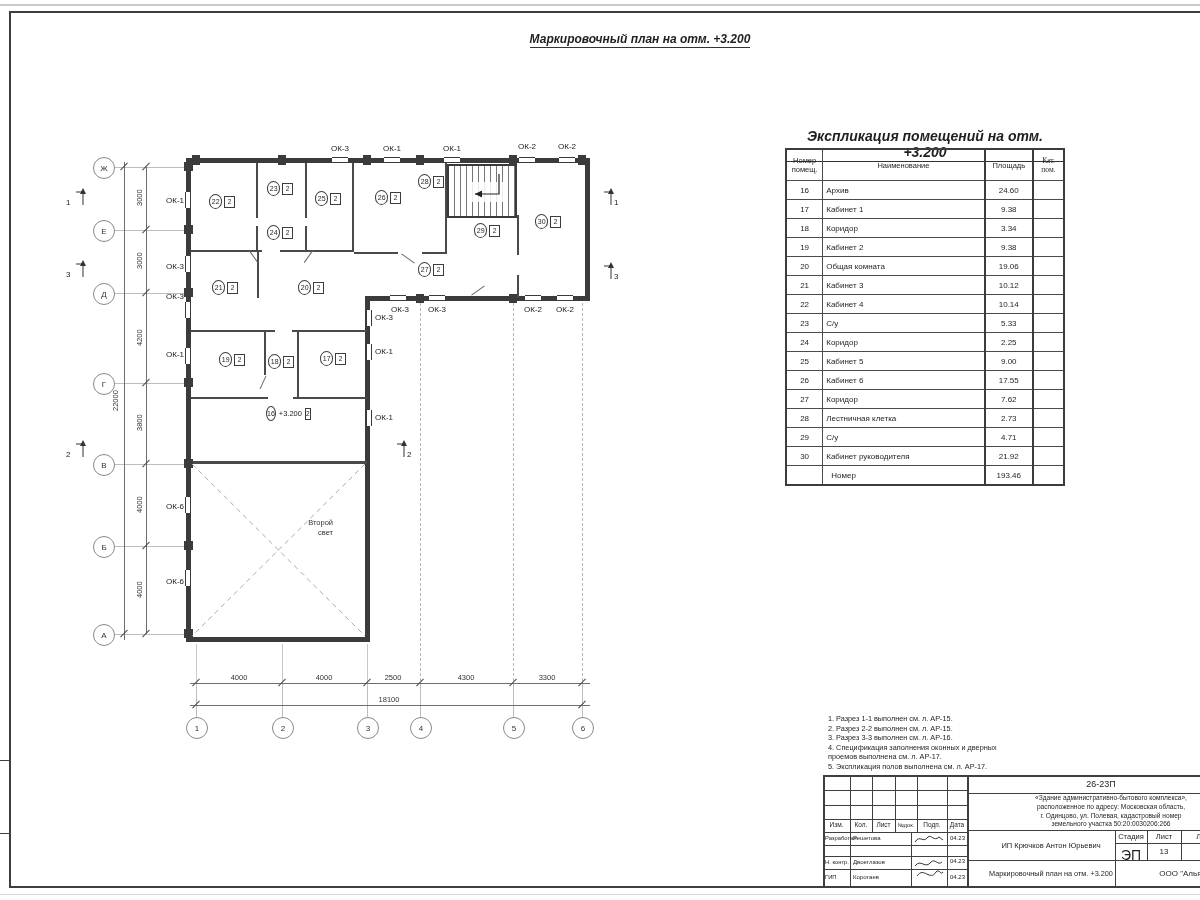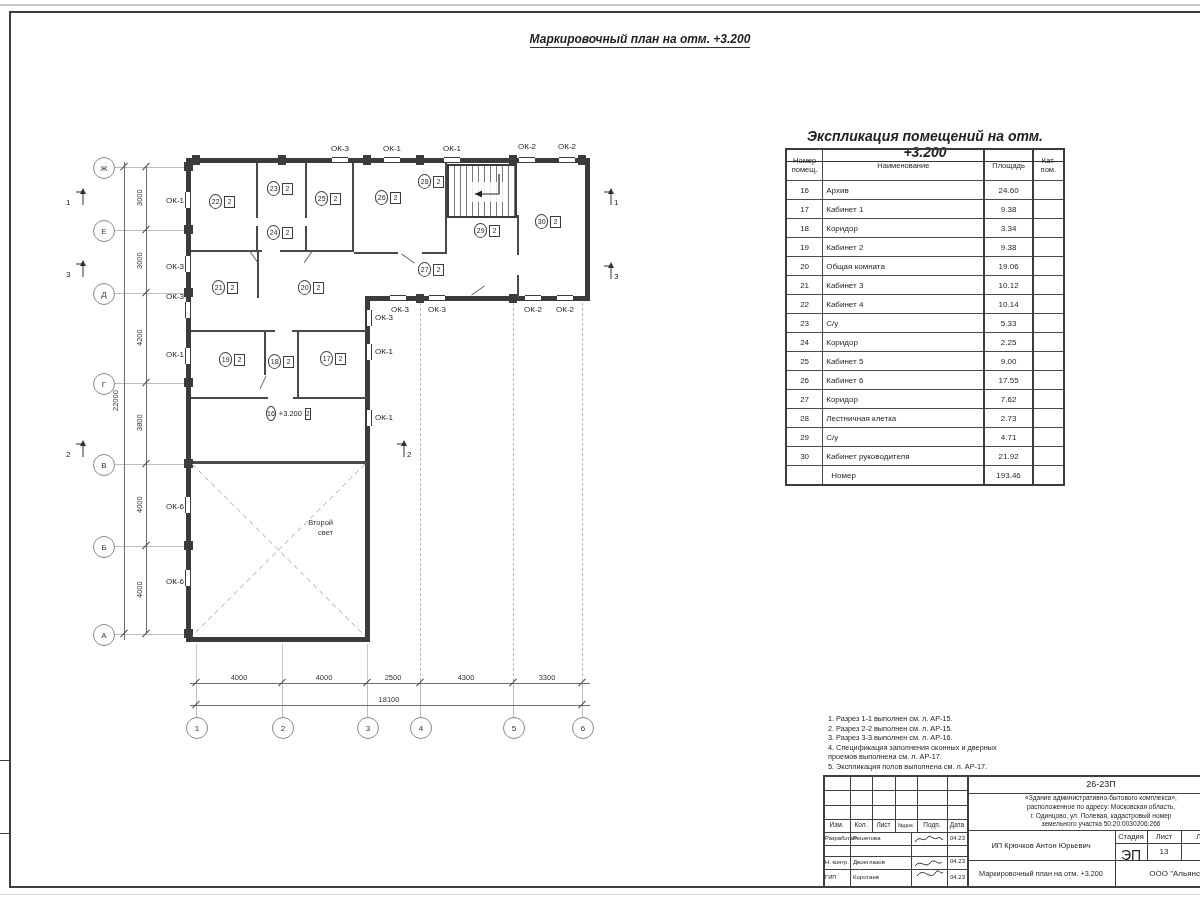--- a/index.html
+++ b/index.html
@@ -34,21 +34,21 @@
   .utitle{display:inline-block;font-style:italic;font-weight:600;border-bottom:1px solid #333;padding-bottom:1px;}
   
   #sched{position:absolute;left:785px;top:148px;width:280px;border-collapse:collapse;}
   #sched td{border:1px solid #4a4a4a;font-size:8px;color:#1f1f1f;padding:0 3px;height:18px;}
   #sched tr.hd td{height:30px;text-align:center;font-size:7.5px;line-height:9px;}
   #sched{border:2px solid #3c3c3c;}
   #sched td.c{text-align:center;}
   #sched td.area{border-left:2px solid #3c3c3c;border-right:2px solid #3c3c3c;text-align:center;}
   
   .st{position:absolute;font-size:6.5px;color:#1f1f1f;white-space:nowrap;}
-  .stc{position:absolute;display:flex;align-items:center;justify-content:center;text-align:center;color:#1f1f1f;}
+  .stc{position:absolute;display:flex;align-items:center;justify-content:center;text-align:center;color:#1f1f1f;padding-left:10px;}
 </style>
 </head>
 <body>
 
 <div id="sheet">
 
   <div class="abs" style="left:0;top:4px;width:1200px;height:2px;background:#c9c9c9;"></div>
   <div class="abs" style="left:0;top:894px;width:1200px;height:1px;background:#d9d9d9;"></div>
   <div class="ln" style="left:9px;top:11px;width:1191px;height:2px;"></div>
   <div class="ln" style="left:9px;top:11px;width:2px;height:876px;"></div>
@@ -342,21 +342,21 @@
 
   <div class="title-wrap" style="left:785px;top:128px;width:280px;font-size:14px;">
     <span class="utitle">Экспликация помещений на отм. +3.200</span>
   </div>
   <table id="sched">
     <tbody>
         <tr class="hd">
       <td style="width:30px;">Номер помещ.</td>
       <td style="width:177px;">Наименование</td>
       <td class="area" style="width:42px;">Площадь</td>
-      <td style="width:25px;">Кат. пом.</td>
+      <td style="width:25px;font-family:Liberation Serif, serif;">Кат. пом.</td>
     </tr>
     <tr>
           <td class="c">16</td>
           <td>Архив</td>
           <td class="area">24.60</td>
           <td></td>
         </tr>
     <tr>
           <td class="c">17</td>
           <td>Кабинет 1</td>

